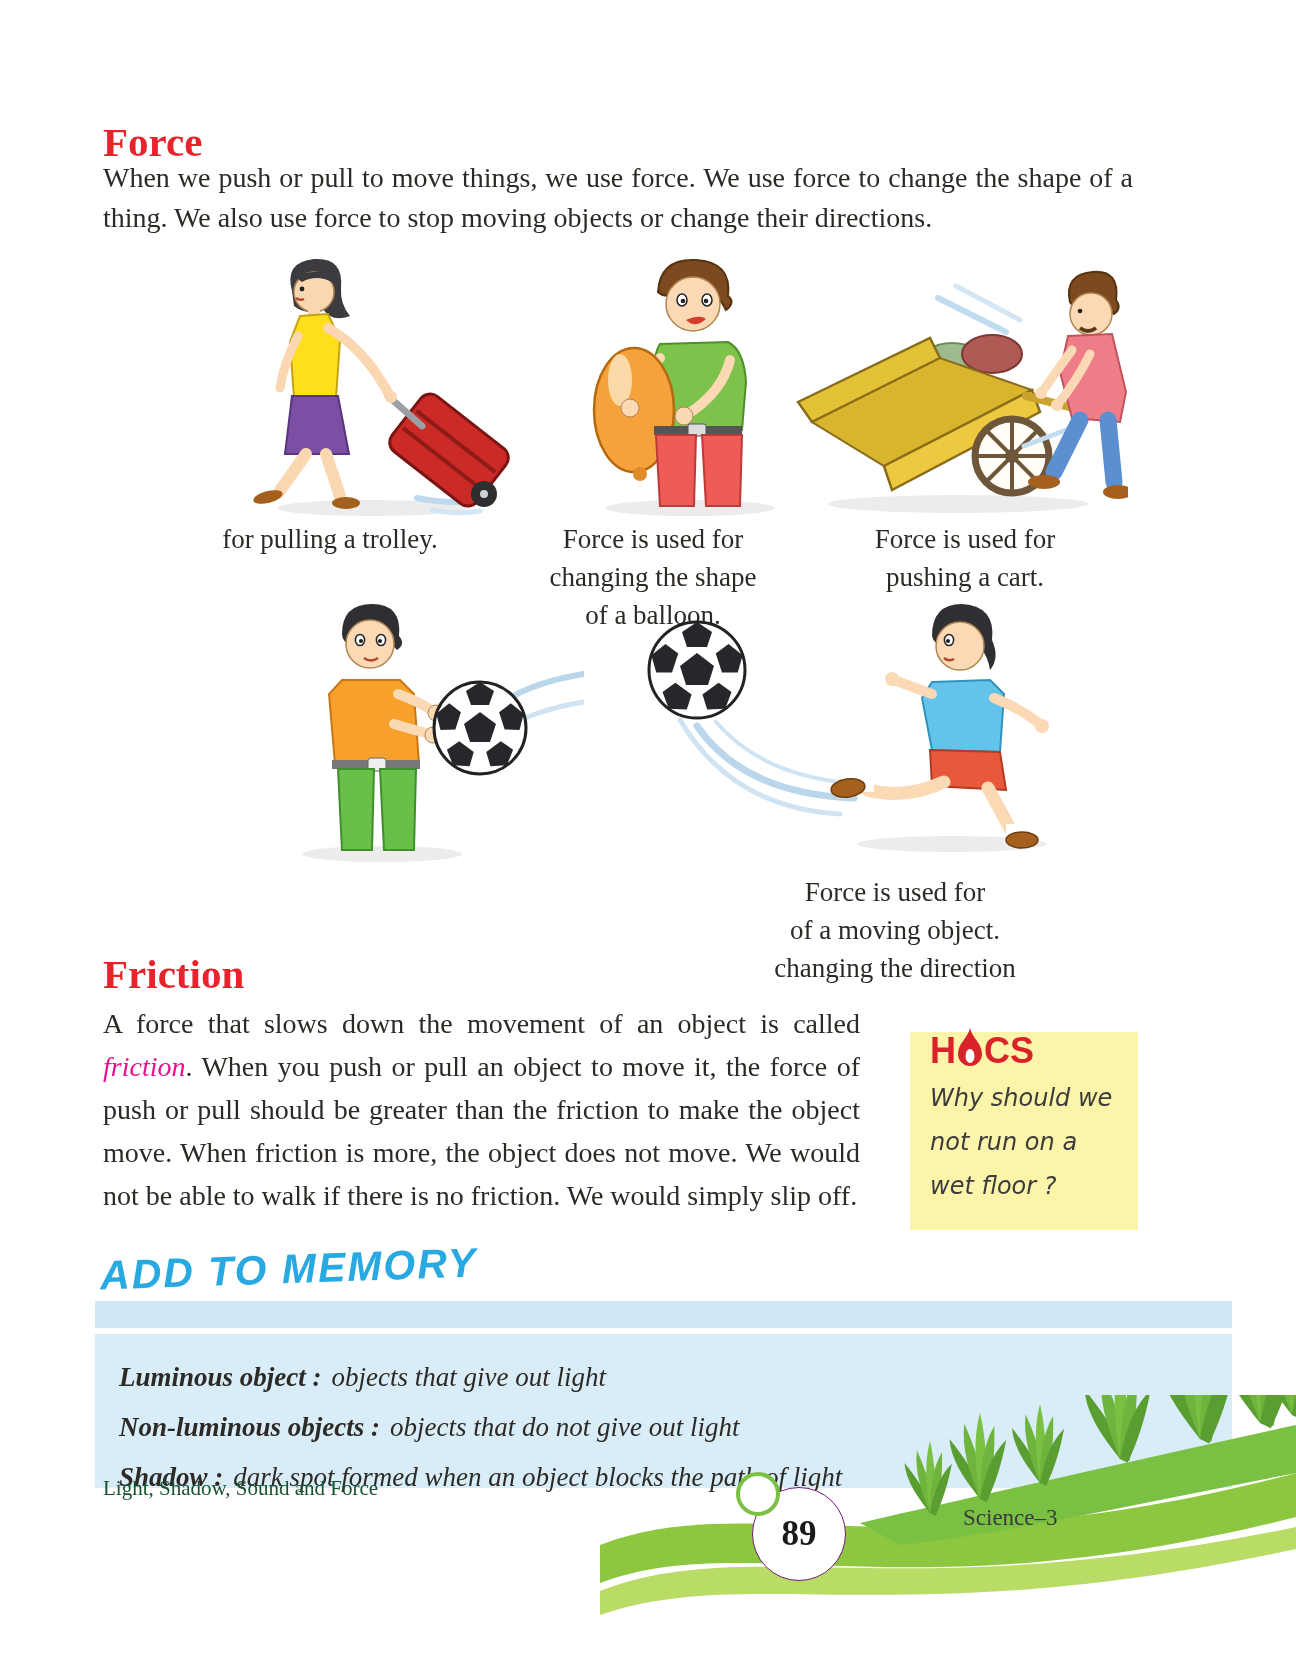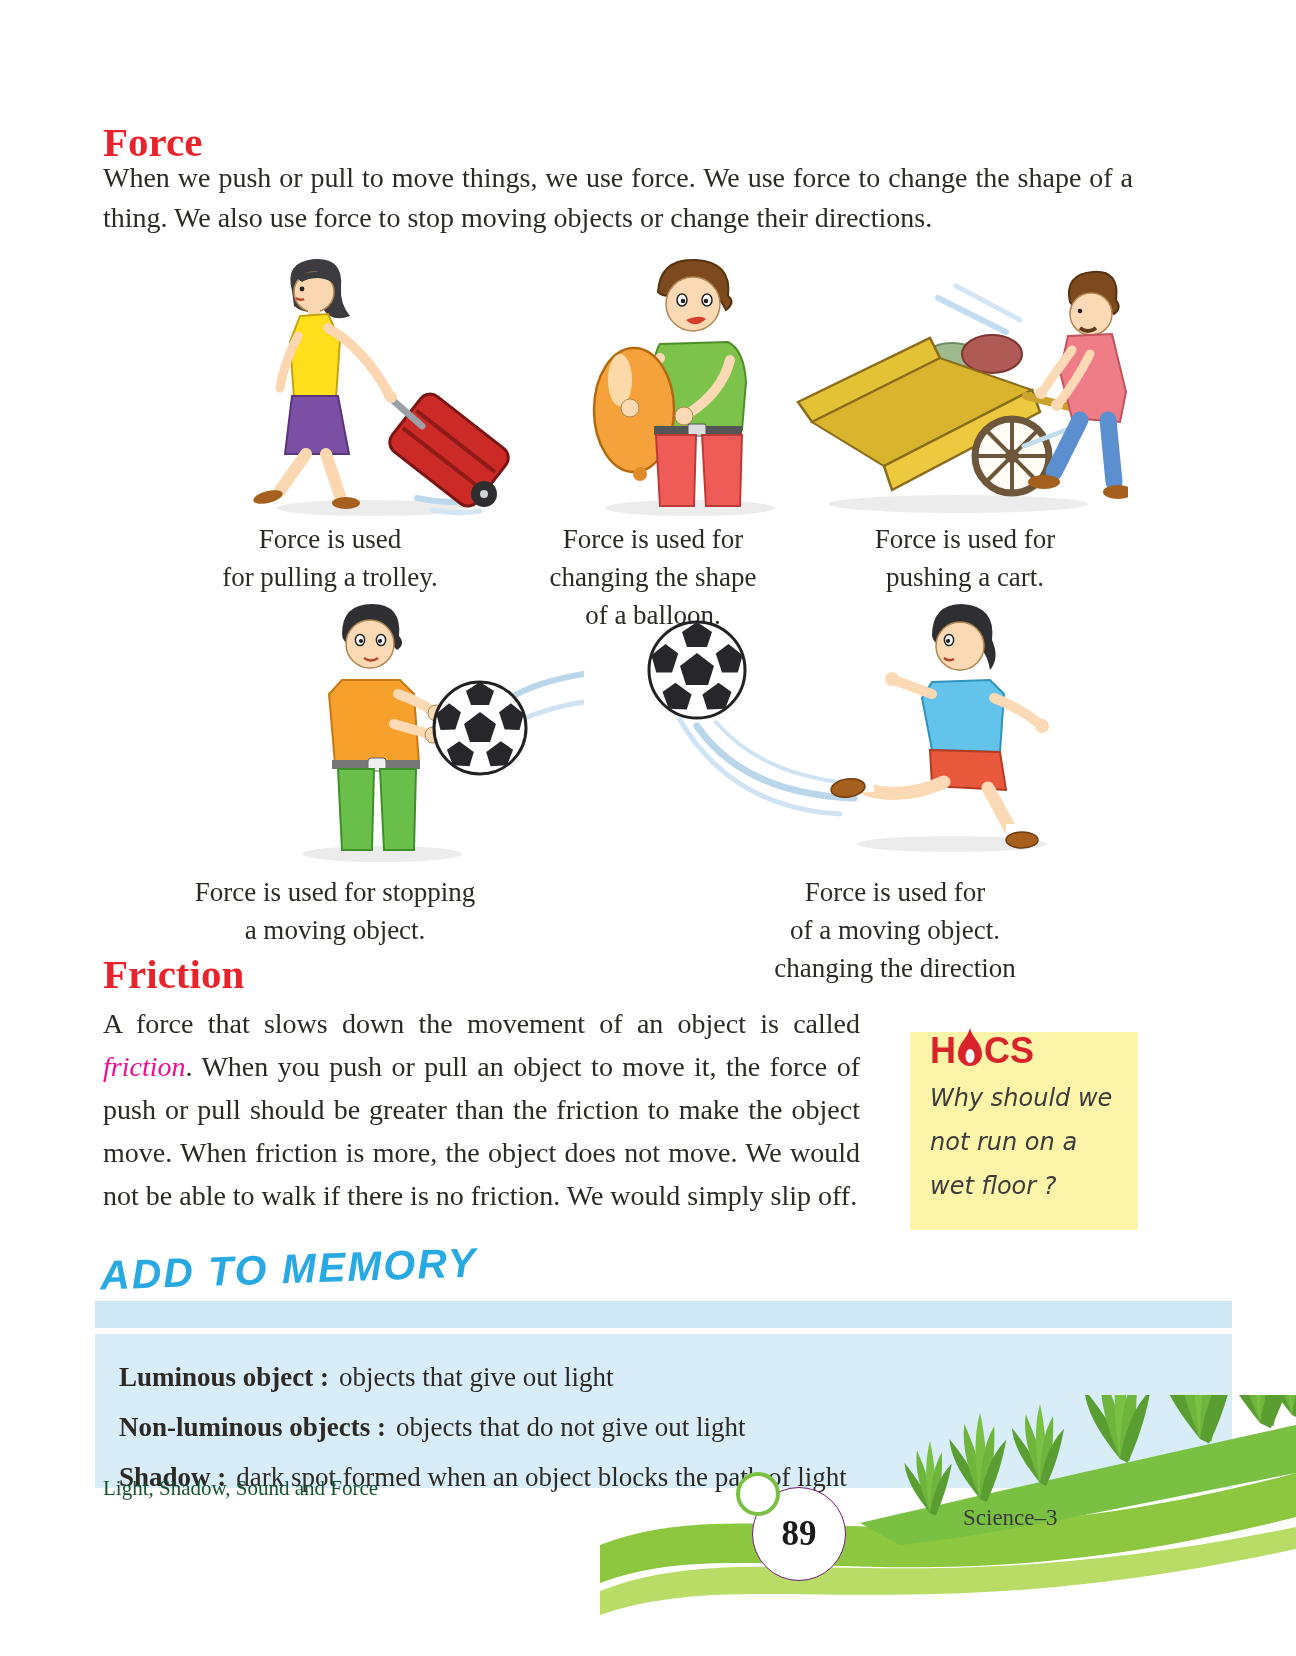--- a/index.html
+++ b/index.html
@@ -18,21 +18,21 @@
   #hocs .q{font-family:"DejaVu Sans",sans-serif;font-style:italic;font-size:24px;line-height:44px;
         color:#3c3c3c;margin-top:8px;}
   
   #atm-head{position:absolute;left:100px;top:1246px;font-family:"Liberation Sans",sans-serif;
         font-weight:bold;font-style:italic;font-size:41px;letter-spacing:2px;color:#29a9e1;
         transform:rotate(-2deg);z-index:3;
         text-shadow:-3px -3px 0 #fff,3px -3px 0 #fff,-3px 3px 0 #fff,3px 3px 0 #fff,0 4px 0 #fff,4px 0 0 #fff,-4px 0 0 #fff,0 -4px 0 #fff;}
   #atm-band{position:absolute;left:95px;top:1301px;width:1137px;height:27px;background:#cfe8f6;z-index:1;}
   #atm-box{position:absolute;left:95px;top:1334px;width:1137px;height:154px;background:#d9edf8;
         box-sizing:border-box;padding:18px 24px 0 24px;}
-  .atm-row{font-size:27px;line-height:50px;color:#2d2a26;}
+  .atm-row{font-size:27px;line-height:50px;color:#2d2a26;font-style:italic;}
   .atm-term{font-weight:bold;margin-right:10px;}
   
   #footer-chapter{position:absolute;left:103px;top:1476px;font-size:21px;color:#14532d;}
   #page-circle{position:absolute;left:752px;top:1487px;width:92px;height:92px;border-radius:50%;
         background:#fff;border:1px solid #701a75;z-index:4;display:flex;align-items:center;justify-content:center;
         font-weight:bold;font-size:35px;color:#1a1a1a;}
   #page-circle-small{position:absolute;left:736px;top:1472px;width:36px;height:36px;border-radius:50%;
         background:#fff;border:4px solid #7ac143;z-index:5;}
   #footer-book{position:absolute;left:963px;top:1505px;font-size:23px;color:#3a3a3a;z-index:4;}
   svg{display:block;}
@@ -132,21 +132,20 @@
     <path d="M302,114 Q288,142 270,164" stroke="#fbd9b4" stroke-width="9" fill="none" stroke-linecap="round"></path>
     <circle cx="253" cy="153" r="6" fill="#fbd9b4"></circle>
       <circle cx="269" cy="165" r="6" fill="#fbd9b4"></circle>
     <path d="M292,180 L266,232" stroke="#5b8fd0" stroke-width="17" stroke-linecap="round"></path>
     <path d="M320,180 L326,242" stroke="#5b8fd0" stroke-width="17" stroke-linecap="round"></path>
     <ellipse cx="256" cy="242" rx="16" ry="7" fill="#a5601d"></ellipse>
     <ellipse cx="330" cy="252" rx="15" ry="7" fill="#a5601d"></ellipse>
   </svg>
 
   <div class="cap" style="left:180px;top:520px;width:300px;">
-    <div>Force is used</div>
     <div>for pulling a trolley.</div>
   </div>
   <div class="cap" style="left:503px;top:520px;width:300px;">
     <div>Force is used for</div>
     <div>changing the shape</div>
     <div>of a balloon.</div>
   </div>
   <div class="cap" style="left:815px;top:520px;width:300px;">
     <div>Force is used for</div>
     <div>pushing a cart.</div>
@@ -232,24 +231,20 @@
       <circle cx="440" cy="134" r="7" fill="#fbd9b4"></circle>
     <path d="M328,158 L398,160 L404,198 L330,194 Z" fill="#e8593c" stroke="#b53a22" stroke-width="2"></path>
     <path d="M342,190 Q302,208 266,198" stroke="#fbd9b4" stroke-width="13" fill="none" stroke-linecap="round"></path>
     <rect x="258" y="186" width="14" height="14" fill="#fff"></rect>
     <ellipse cx="246" cy="196" rx="17" ry="9" fill="#a5601d" transform="rotate(-8 246 196)" stroke="#6e3c0f" stroke-width="1.5"></ellipse>
     <path d="M386,196 L410,240" stroke="#fbd9b4" stroke-width="13" stroke-linecap="round"></path>
     <rect x="404" y="232" width="14" height="12" fill="#fff"></rect>
     <ellipse cx="420" cy="248" rx="16" ry="8" fill="#a5601d" stroke="#6e3c0f" stroke-width="1.5"></ellipse>
   </svg>
 
-  <div class="cap" style="left:155px;top:873px;width:360px;">
-    <div>Force is used for stopping</div>
-    <div>a moving object.</div>
-  </div>
   <div class="cap" style="left:715px;top:873px;width:360px;">
     <div>Force is used for</div>
     <div>of a moving object.</div>
     <div>changing the direction</div>
   </div>
 
   <div class="abs red-head" style="left:103px;top:950px;">Friction</div>
   <div class="abs body-par" style="left:103px;top:1002px;width:757px;line-height:43px;">
     <span>A force that slows down the movement of an object is called </span><span class="hl">friction</span><span>. When you push or pull an object to move it, the force of push or pull should be greater than the friction to make the object move. When friction is more, the object does not move. We would not be able to walk if there is no friction. We would simply slip off.</span>
   </div>

